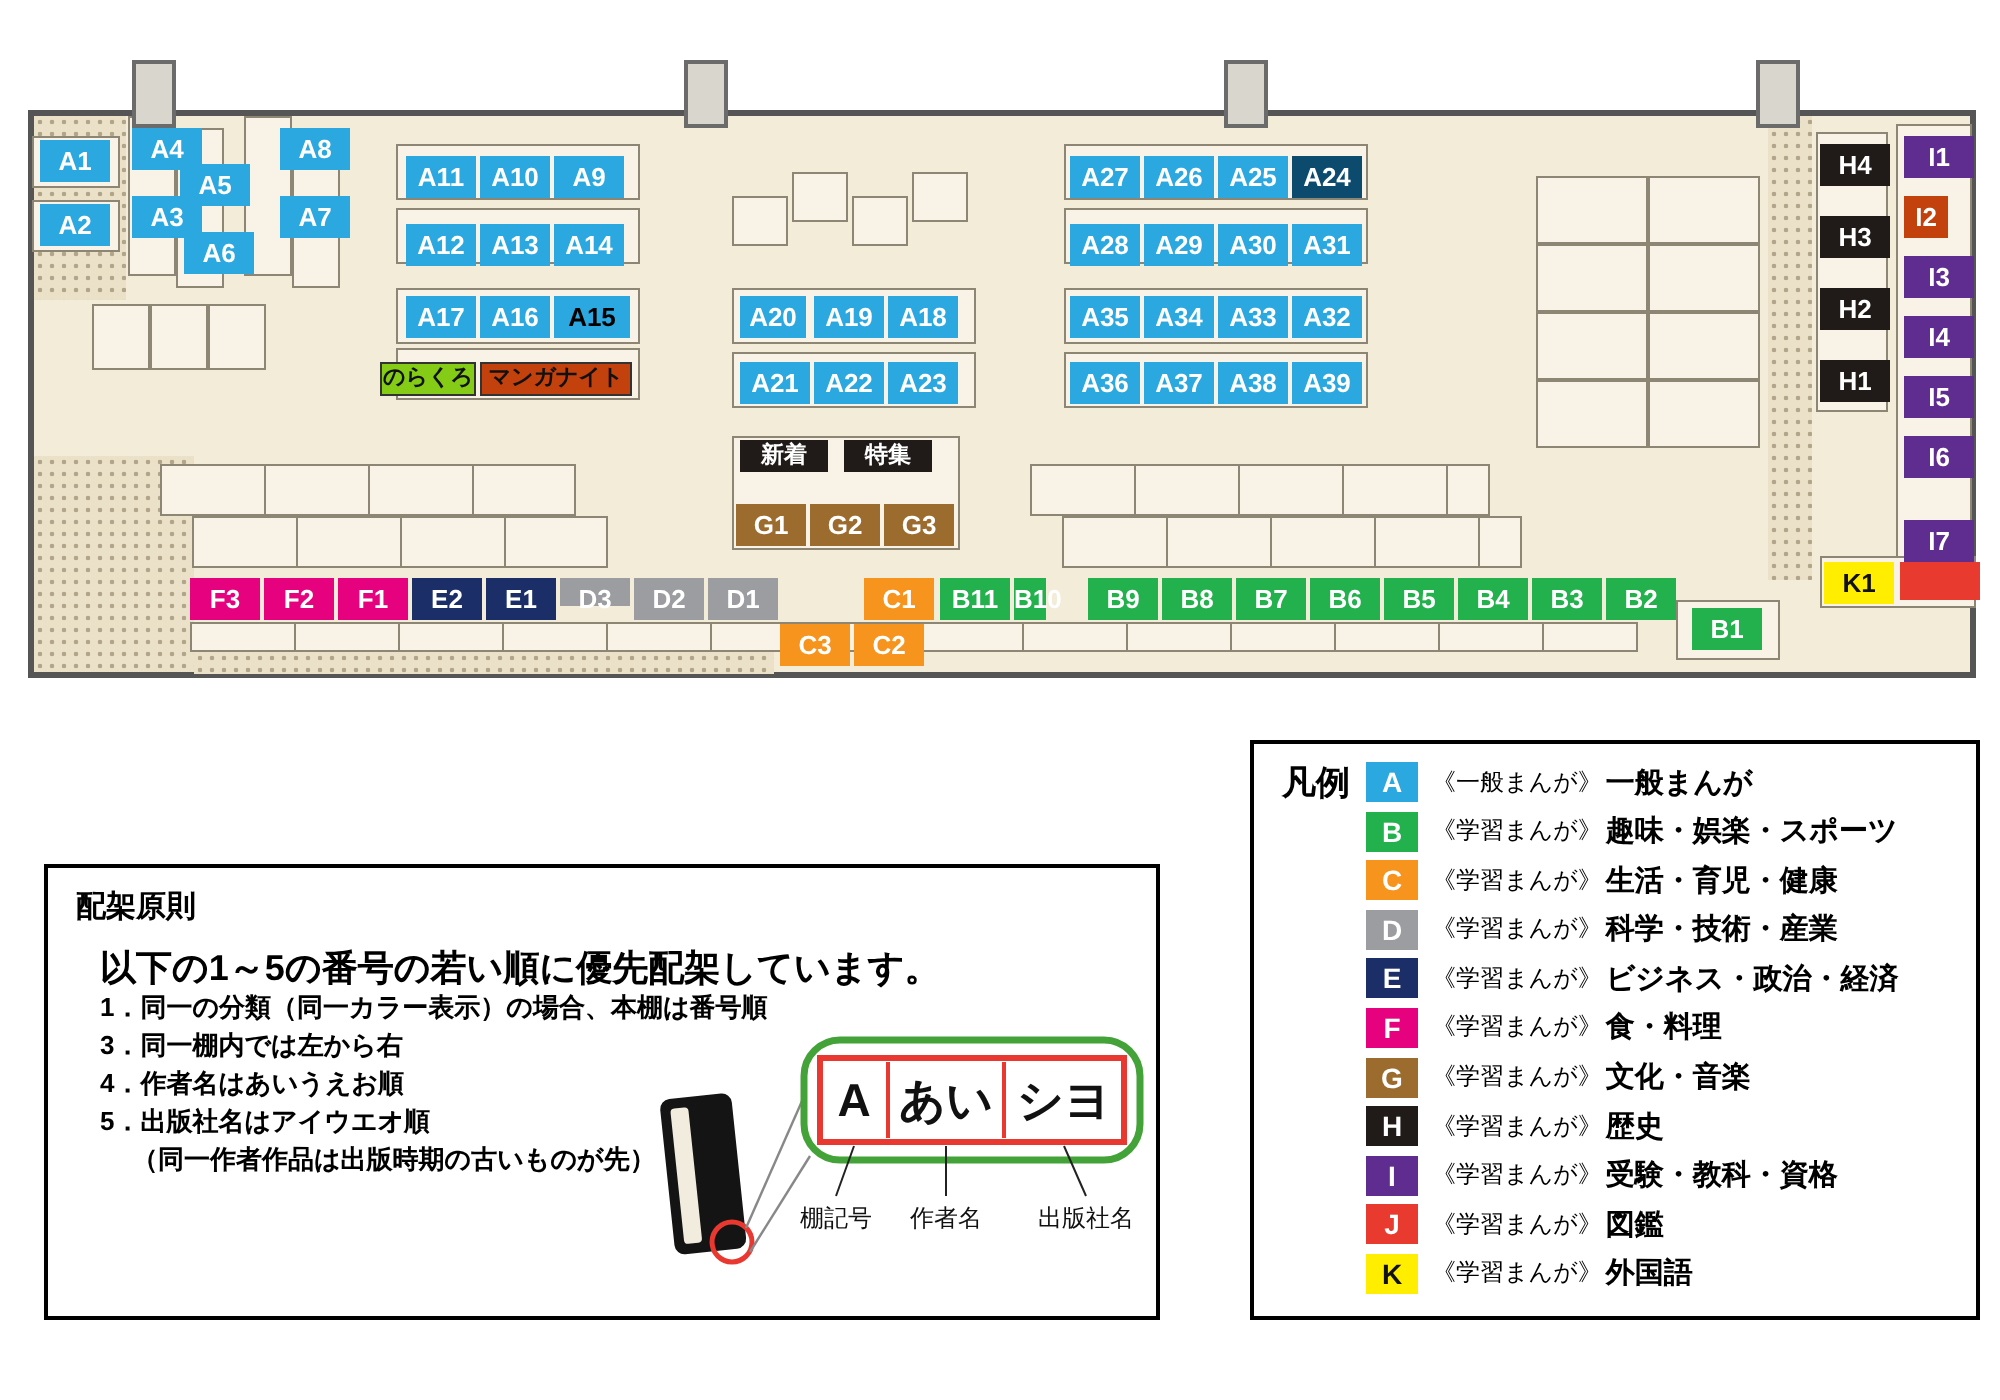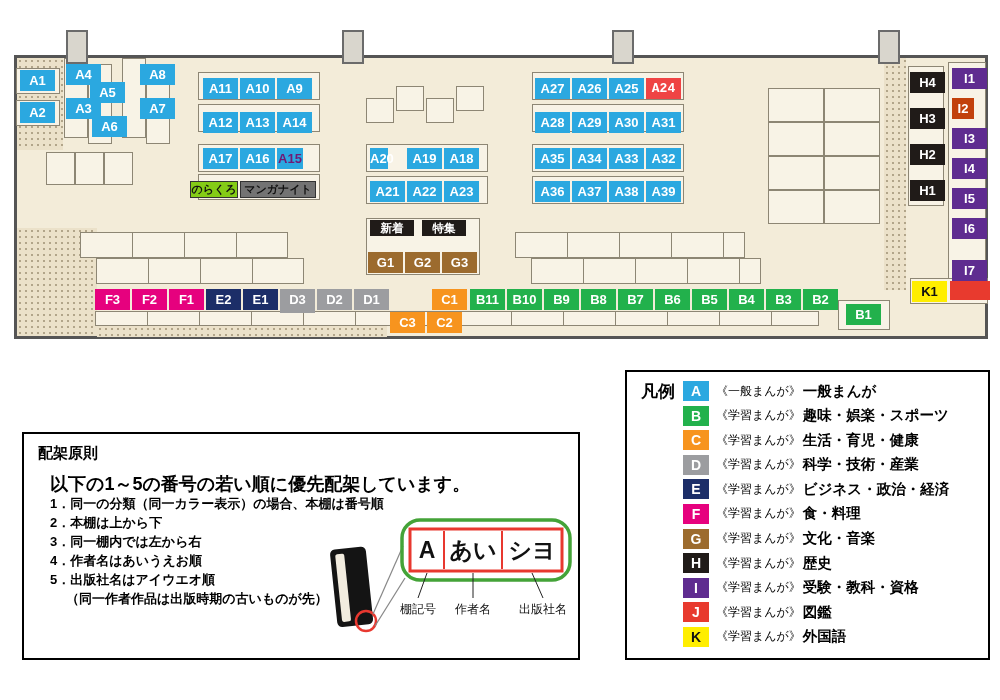--- a/index.html
+++ b/index.html
@@ -107,33 +107,33 @@
       <div class="lbl" style="left: 140px; top: 64px; width: 35px; height: 21px; line-height: 21px; background: rgb(43, 168, 224); color: rgb(255, 255, 255);">A8</div>
       <div class="lbl" style="left: 140px; top: 98px; width: 35px; height: 21px; line-height: 21px; background: rgb(43, 168, 224); color: rgb(255, 255, 255);">A7</div>
       <div class="lbl" style="left: 203px; top: 78px; width: 35px; height: 21px; line-height: 21px; background: rgb(43, 168, 224); color: rgb(255, 255, 255);">A11</div>
       <div class="lbl" style="left: 240px; top: 78px; width: 35px; height: 21px; line-height: 21px; background: rgb(43, 168, 224); color: rgb(255, 255, 255);">A10</div>
       <div class="lbl" style="left: 277px; top: 78px; width: 35px; height: 21px; line-height: 21px; background: rgb(43, 168, 224); color: rgb(255, 255, 255);">A9</div>
       <div class="lbl" style="left: 203px; top: 112px; width: 35px; height: 21px; line-height: 21px; background: rgb(43, 168, 224); color: rgb(255, 255, 255);">A12</div>
       <div class="lbl" style="left: 240px; top: 112px; width: 35px; height: 21px; line-height: 21px; background: rgb(43, 168, 224); color: rgb(255, 255, 255);">A13</div>
       <div class="lbl" style="left: 277px; top: 112px; width: 35px; height: 21px; line-height: 21px; background: rgb(43, 168, 224); color: rgb(255, 255, 255);">A14</div>
       <div class="lbl" style="left: 203px; top: 148px; width: 35px; height: 21px; line-height: 21px; background: rgb(43, 168, 224); color: rgb(255, 255, 255);">A17</div>
       <div class="lbl" style="left: 240px; top: 148px; width: 35px; height: 21px; line-height: 21px; background: rgb(43, 168, 224); color: rgb(255, 255, 255);">A16</div>
-      <div class="lbl" style="left: 277px; top: 148px; width: 26px; height: 21px; line-height: 21px; background: rgb(43, 168, 224); color: #701a75;">A15</div>
+      <div class="lbl" style="left: 277px; top: 148px; width: 38px; height: 21px; line-height: 21px; background: rgb(43, 168, 224); color: #000000;">A15</div>
       <div class="lbl wlbl" style="left: 190px; top: 181px; width: 48px; height: 17px; line-height: 15px; background: #84cc16; color: rgb(17, 17, 17);">のらくろ</div>
-      <div class="lbl wlbl" style="left: 240px; top: 181px; width: 76px; height: 17px; line-height: 15px; background: #737373; color: rgb(17, 17, 17);">マンガナイト</div>
-      <div class="lbl" style="left: 370px; top: 148px; width: 18px; height: 21px; line-height: 21px; background: rgb(43, 168, 224); color: rgb(255, 255, 255);">A20</div>
+      <div class="lbl wlbl" style="left: 240px; top: 181px; width: 76px; height: 17px; line-height: 15px; background: #c2410c; color: rgb(17, 17, 17);">マンガナイト</div>
+      <div class="lbl" style="left: 370px; top: 148px; width: 33px; height: 21px; line-height: 21px; background: rgb(43, 168, 224); color: rgb(255, 255, 255);">A20</div>
       <div class="lbl" style="left: 407px; top: 148px; width: 35px; height: 21px; line-height: 21px; background: rgb(43, 168, 224); color: rgb(255, 255, 255);">A19</div>
       <div class="lbl" style="left: 444px; top: 148px; width: 35px; height: 21px; line-height: 21px; background: rgb(43, 168, 224); color: rgb(255, 255, 255);">A18</div>
       <div class="lbl" style="left: 370px; top: 181px; width: 35px; height: 21px; line-height: 21px; background: rgb(43, 168, 224); color: rgb(255, 255, 255);">A21</div>
       <div class="lbl" style="left: 407px; top: 181px; width: 35px; height: 21px; line-height: 21px; background: rgb(43, 168, 224); color: rgb(255, 255, 255);">A22</div>
       <div class="lbl" style="left: 444px; top: 181px; width: 35px; height: 21px; line-height: 21px; background: rgb(43, 168, 224); color: rgb(255, 255, 255);">A23</div>
       <div class="lbl" style="left: 535px; top: 78px; width: 35px; height: 21px; line-height: 21px; background: rgb(43, 168, 224); color: rgb(255, 255, 255);">A27</div>
       <div class="lbl" style="left: 572px; top: 78px; width: 35px; height: 21px; line-height: 21px; background: rgb(43, 168, 224); color: rgb(255, 255, 255);">A26</div>
       <div class="lbl" style="left: 609px; top: 78px; width: 35px; height: 21px; line-height: 21px; background: rgb(43, 168, 224); color: rgb(255, 255, 255);">A25</div>
-      <div class="lbl" style="left: 646px; top: 78px; width: 35px; height: 21px; line-height: 21px; background: #ef4444; color: rgb(255, 255, 255); font-family: Liberation Mono, monospace;">A24</div>
+      <div class="lbl" style="left: 646px; top: 78px; width: 35px; height: 21px; line-height: 21px; background: #0c4a6e; color: rgb(255, 255, 255);">A24</div>
       <div class="lbl" style="left: 535px; top: 112px; width: 35px; height: 21px; line-height: 21px; background: rgb(43, 168, 224); color: rgb(255, 255, 255);">A28</div>
       <div class="lbl" style="left: 572px; top: 112px; width: 35px; height: 21px; line-height: 21px; background: rgb(43, 168, 224); color: rgb(255, 255, 255);">A29</div>
       <div class="lbl" style="left: 609px; top: 112px; width: 35px; height: 21px; line-height: 21px; background: rgb(43, 168, 224); color: rgb(255, 255, 255);">A30</div>
       <div class="lbl" style="left: 646px; top: 112px; width: 35px; height: 21px; line-height: 21px; background: rgb(43, 168, 224); color: rgb(255, 255, 255);">A31</div>
       <div class="lbl" style="left: 535px; top: 148px; width: 35px; height: 21px; line-height: 21px; background: rgb(43, 168, 224); color: rgb(255, 255, 255);">A35</div>
       <div class="lbl" style="left: 572px; top: 148px; width: 35px; height: 21px; line-height: 21px; background: rgb(43, 168, 224); color: rgb(255, 255, 255);">A34</div>
       <div class="lbl" style="left: 609px; top: 148px; width: 35px; height: 21px; line-height: 21px; background: rgb(43, 168, 224); color: rgb(255, 255, 255);">A33</div>
       <div class="lbl" style="left: 646px; top: 148px; width: 35px; height: 21px; line-height: 21px; background: rgb(43, 168, 224); color: rgb(255, 255, 255);">A32</div>
       <div class="lbl" style="left: 535px; top: 181px; width: 35px; height: 21px; line-height: 21px; background: rgb(43, 168, 224); color: rgb(255, 255, 255);">A36</div>
       <div class="lbl" style="left: 572px; top: 181px; width: 35px; height: 21px; line-height: 21px; background: rgb(43, 168, 224); color: rgb(255, 255, 255);">A37</div>
@@ -142,26 +142,26 @@
       <div class="lbl blbl" style="left: 370px; top: 220px; width: 44px; height: 16px; line-height: 16px; background: rgb(32, 27, 24); color: rgb(255, 255, 255);">新着</div>
       <div class="lbl blbl" style="left: 422px; top: 220px; width: 44px; height: 16px; line-height: 16px; background: rgb(32, 27, 24); color: rgb(255, 255, 255);">特集</div>
       <div class="lbl" style="left: 368px; top: 252px; width: 35px; height: 21px; line-height: 21px; background: rgb(156, 107, 46); color: rgb(255, 255, 255);">G1</div>
       <div class="lbl" style="left: 405px; top: 252px; width: 35px; height: 21px; line-height: 21px; background: rgb(156, 107, 46); color: rgb(255, 255, 255);">G2</div>
       <div class="lbl" style="left: 442px; top: 252px; width: 35px; height: 21px; line-height: 21px; background: rgb(156, 107, 46); color: rgb(255, 255, 255);">G3</div>
       <div class="lbl" style="left: 95px; top: 289px; width: 35px; height: 21px; line-height: 21px; background: rgb(230, 1, 126); color: rgb(255, 255, 255);">F3</div>
       <div class="lbl" style="left: 132px; top: 289px; width: 35px; height: 21px; line-height: 21px; background: rgb(230, 1, 126); color: rgb(255, 255, 255);">F2</div>
       <div class="lbl" style="left: 169px; top: 289px; width: 35px; height: 21px; line-height: 21px; background: rgb(230, 1, 126); color: rgb(255, 255, 255);">F1</div>
       <div class="lbl" style="left: 206px; top: 289px; width: 35px; height: 21px; line-height: 21px; background: rgb(28, 46, 104); color: rgb(255, 255, 255);">E2</div>
       <div class="lbl" style="left: 243px; top: 289px; width: 35px; height: 21px; line-height: 21px; background: rgb(28, 46, 104); color: rgb(255, 255, 255);">E1</div>
-      <div class="lbl" style="left: 280px; top: 289px; width: 35px; height: 24px; line-height: 21px; background: rgb(156, 157, 160); color: rgb(255, 255, 255); text-align: center;">D3</div>
+      <div class="lbl" style="left: 280px; top: 289px; width: 35px; height: 14px; line-height: 21px; background: rgb(156, 157, 160); color: rgb(255, 255, 255); text-align: center;">D3</div>
       <div class="lbl" style="left: 317px; top: 289px; width: 35px; height: 21px; line-height: 21px; background: rgb(156, 157, 160); color: rgb(255, 255, 255);">D2</div>
       <div class="lbl" style="left: 354px; top: 289px; width: 35px; height: 21px; line-height: 21px; background: rgb(156, 157, 160); color: rgb(255, 255, 255);">D1</div>
       <div class="lbl" style="left: 432px; top: 289px; width: 35px; height: 21px; line-height: 21px; background: rgb(247, 148, 30); color: rgb(255, 255, 255);">C1</div>
       <div class="lbl" style="left: 470px; top: 289px; width: 35px; height: 21px; line-height: 21px; background: rgb(34, 177, 76); color: rgb(255, 255, 255);">B11</div>
-      <div class="lbl" style="left: 507px; top: 289px; width: 35px; height: 21px; line-height: 21px; background: rgb(34, 177, 76); color: rgb(255, 255, 255);">B10</div>
+      <div class="lbl" style="left: 507px; top: 289px; width: 16px; height: 21px; line-height: 21px; background: rgb(34, 177, 76); color: rgb(255, 255, 255);">B10</div>
       <div class="lbl" style="left: 544px; top: 289px; width: 35px; height: 21px; line-height: 21px; background: rgb(34, 177, 76); color: rgb(255, 255, 255);">B9</div>
       <div class="lbl" style="left: 581px; top: 289px; width: 35px; height: 21px; line-height: 21px; background: rgb(34, 177, 76); color: rgb(255, 255, 255);">B8</div>
       <div class="lbl" style="left: 618px; top: 289px; width: 35px; height: 21px; line-height: 21px; background: rgb(34, 177, 76); color: rgb(255, 255, 255);">B7</div>
       <div class="lbl" style="left: 655px; top: 289px; width: 35px; height: 21px; line-height: 21px; background: rgb(34, 177, 76); color: rgb(255, 255, 255);">B6</div>
       <div class="lbl" style="left: 692px; top: 289px; width: 35px; height: 21px; line-height: 21px; background: rgb(34, 177, 76); color: rgb(255, 255, 255);">B5</div>
       <div class="lbl" style="left: 729px; top: 289px; width: 35px; height: 21px; line-height: 21px; background: rgb(34, 177, 76); color: rgb(255, 255, 255);">B4</div>
       <div class="lbl" style="left: 766px; top: 289px; width: 35px; height: 21px; line-height: 21px; background: rgb(34, 177, 76); color: rgb(255, 255, 255);">B3</div>
       <div class="lbl" style="left: 803px; top: 289px; width: 35px; height: 21px; line-height: 21px; background: rgb(34, 177, 76); color: rgb(255, 255, 255);">B2</div>
       <div class="lbl" style="left: 390px; top: 312px; width: 35px; height: 21px; line-height: 21px; background: rgb(247, 148, 30); color: rgb(255, 255, 255);">C3</div>
       <div class="lbl" style="left: 427px; top: 312px; width: 35px; height: 21px; line-height: 21px; background: rgb(247, 148, 30); color: rgb(255, 255, 255);">C2</div>
@@ -240,21 +240,20 @@
           <span class="cat-name">外国語</span>
         </div>
       </div>
   </div>
 
   <div class="panel principles">
     <div class="p-title">配架原則</div>
     <div class="p-intro">以下の1～5の番号の若い順に優先配架しています。</div>
     <div class="p-items" id="p-items">
         <div class="p-item">1．同一の分類（同一カラー表示）の場合、本棚は番号順</div>
-        <div class="p-item">2．本棚は上から下</div>
         <div class="p-item">3．同一棚内では左から右</div>
         <div class="p-item">4．作者名はあいうえお順</div>
         <div class="p-item">5．出版社名はアイウエオ順</div>
         <div class="p-item indent">（同一作者作品は出版時期の古いものが先）</div>
       </div>
 
     <svg class="illus" viewBox="0 0 272 168">
 
       <g transform="rotate(-6 45 105)">
         <rect x="28" y="62" width="36" height="78" rx="5" fill="#141414"></rect>

